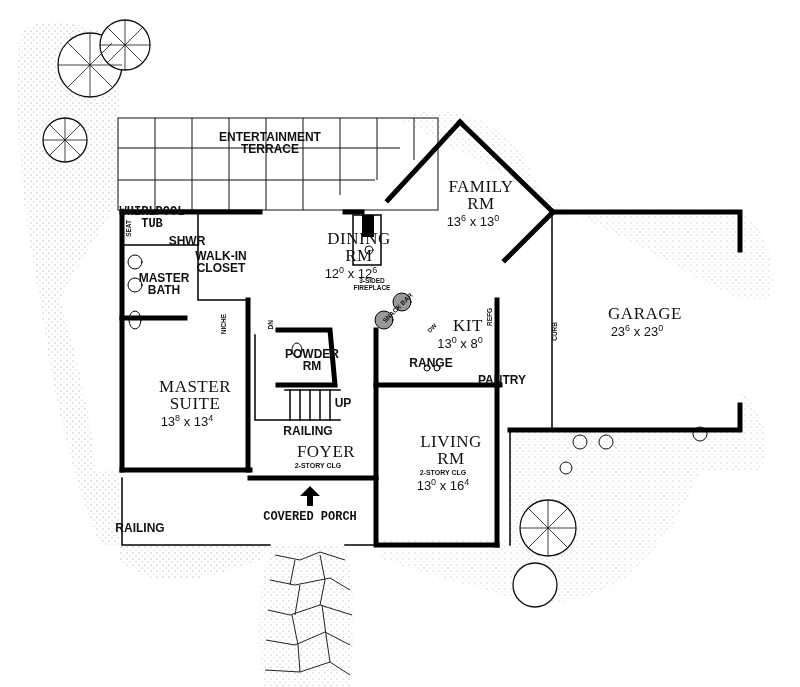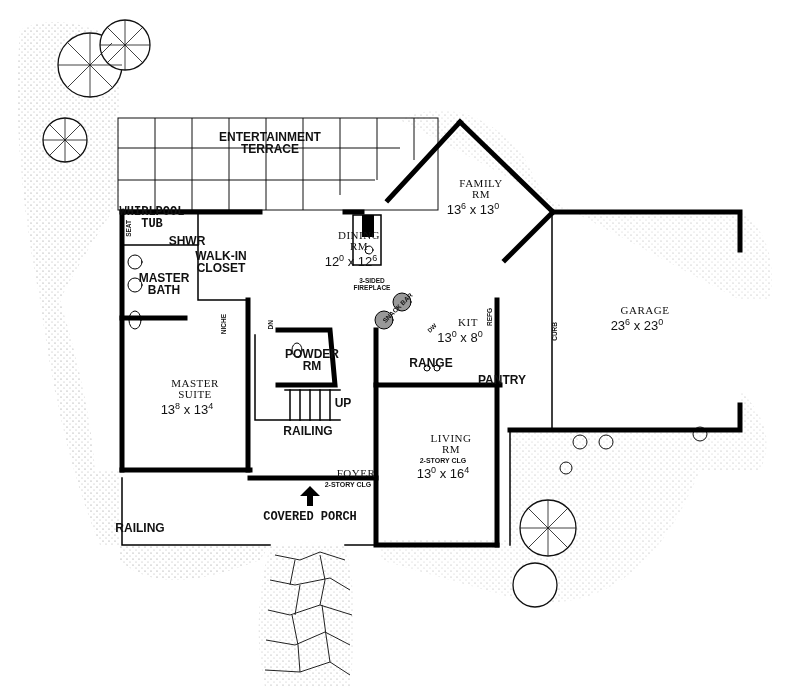--- a/index.html
+++ b/index.html
@@ -1,19 +1,19 @@
 <!DOCTYPE html>
 <html><head>
 <meta charset="utf-8">
 <style>
   html,body{margin:0;padding:0;background:#fff;}
   body{width:800px;height:687px;overflow:hidden;position:relative;font-family:"Liberation Serif",serif;}
   svg{position:absolute;left:0;top:0;}
   .lbl{position:absolute;text-align:center;color:#111;line-height:1;white-space:nowrap;transform:translateX(-50%);}
-  .big{font-family:"Liberation Serif",serif;font-size:11px;letter-spacing:0.5px;padding-left:16px;}
+  .big{font-family:"Liberation Serif",serif;font-size:17px;letter-spacing:0.5px;padding-left:16px;}
   .dim{font-family:"Liberation Sans",sans-serif;font-size:13px;margin-top:2px;}
   .dim sup{font-size:9px;}
   .small{font-family:"Liberation Sans",sans-serif;font-size:12px;font-weight:bold;}
   .note{font-family:"Liberation Sans",sans-serif;font-size:7px;font-weight:bold;margin-top:2px;}
   .vert{writing-mode:vertical-rl;transform:rotate(180deg);}
 </style>
 </head>
 <body>
 
 <svg width="800" height="687" viewBox="0 0 800 687">
@@ -149,21 +149,21 @@
 <div class="lbl" style="left:460px;top:317px;">
   <div class="big">KIT</div>
   <div class="dim"><span>13</span><sup>0</sup> x <span>8</span><sup>0</sup></div>
 </div>
 <div class="lbl" style="left:443px;top:433px;">
   <div class="big">LIVING</div>
   <div class="big">RM</div>
   <div class="note">2-STORY CLG</div>
   <div class="dim"><span>13</span><sup>0</sup> x <span>16</span><sup>4</sup></div>
 </div>
-<div class="lbl" style="left:318px;top:468px;margin-left:30px;">
+<div class="lbl" style="left:318px;top:443px;">
   <div class="big">FOYER</div>
   <div class="note">2-STORY CLG</div>
 </div>
 
 <div class="lbl small" style="left:270px;top:131px;">
     <div>ENTERTAINMENT</div>
     <div>TERRACE</div>
   </div>
 <div class="lbl small" style="left:152px;top:206px;font-family:Liberation Mono, monospace;">
     <div>WHIRLPOOL</div>

